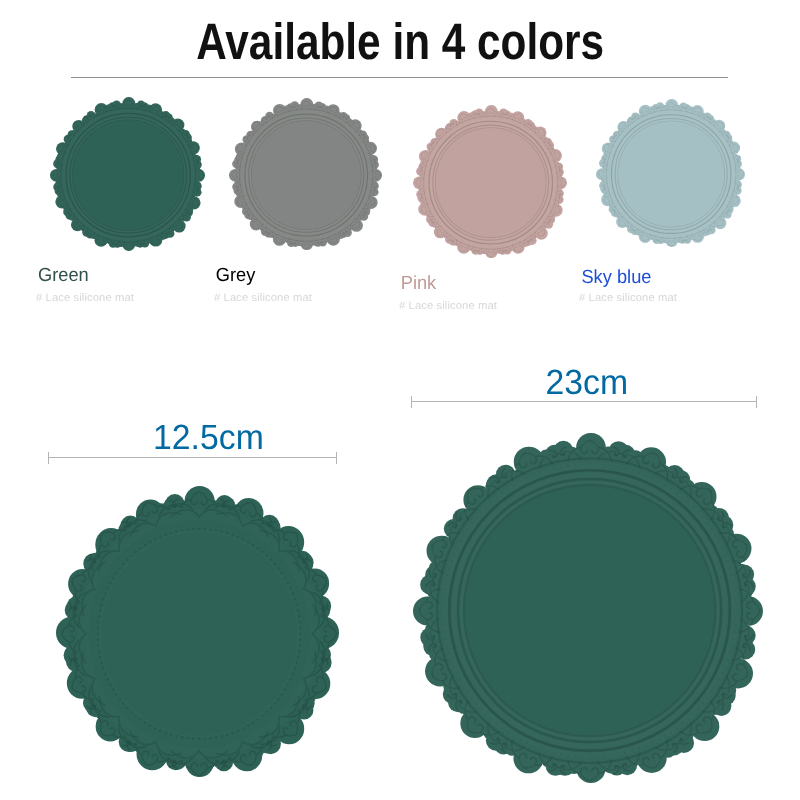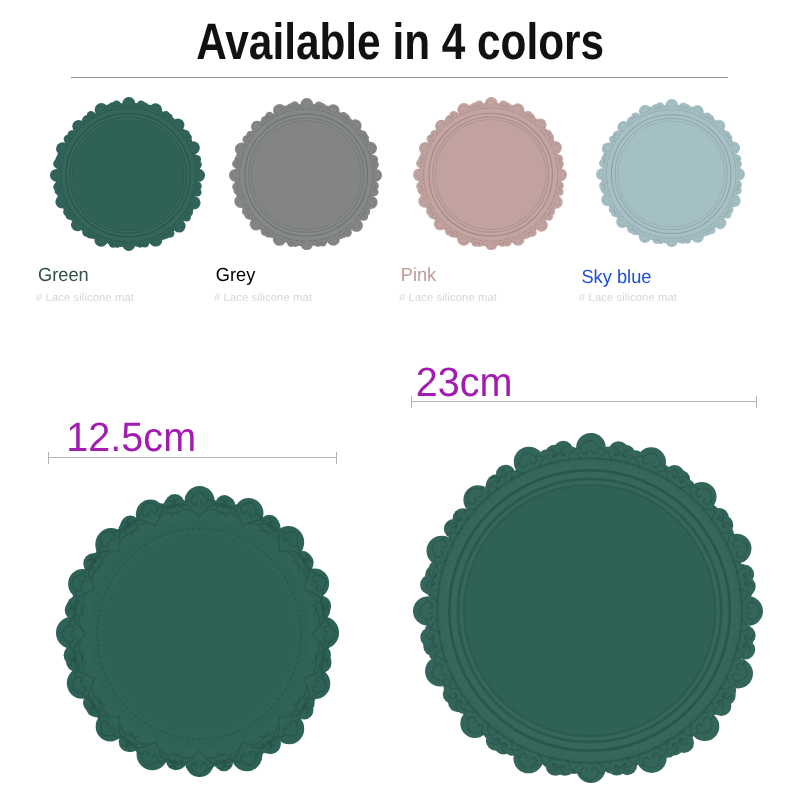--- a/index.html
+++ b/index.html
@@ -23,21 +23,21 @@
   .sw-sub{position:absolute;left:0;width:100%;font-size:11px;line-height:13px;
           font-weight:normal;color:#d7d7d7;letter-spacing:0.1px;}
   .sw-sub span{display:inline-block;transform:scaleX(1.02);transform-origin:center;}
 
   
   .dim{position:absolute;height:12px;}
   .dim .bar{position:absolute;left:0;top:5px;height:1.4px;width:100%;background:#b4b4b4;}
   .dim .cap{position:absolute;top:0;width:1.4px;height:12px;background:#b4b4b4;}
   .dim .cap.l{left:0;}
   .dim .cap.r{right:0;}
-  .dim-label{position:absolute;font-size:41px;line-height:31px;color:#a21caf;}
+  .dim-label{position:absolute;text-align:center;font-size:35px;line-height:31px;color:#0369a1;}
   .dim-label span{display:inline-block;transform:scaleX(0.965);transform-origin:center;}
 
   .matbox{position:absolute;}
   .matbox svg{display:block;width:100%;height:100%;}
   .sw-img svg{display:block;width:100%;height:100%;}
 </style>
 </head>
 <body>
 
 <div class="page">
@@ -785,21 +785,21 @@
             <circle r="77.3" fill="none" stroke="#8f918f" stroke-width="2.6" opacity="0.22"></circle>
             <circle r="75.0" fill="none" stroke="#5b5d5c" stroke-width="1.4" opacity="0.38"></circle>
             <circle r="73.0" fill="none" stroke="#8f918f" stroke-width="2.0" opacity="0.18"></circle>
             <circle r="71.6" fill="none" stroke="#5b5d5c" stroke-width="1.3" opacity="0.34"></circle>
             <circle r="70.8" fill="#828583"></circle>
           </svg>
         </div>
         <div class="sw-name" style="color:#000000;top:265px"><span>Grey</span></div>
         <div class="sw-sub" style="top:292px"><span># Lace silicone mat</span></div>
       </div>
-      <div class="swatch" style="left: 400px; top: 0px; width: 180px;">
+      <div class="swatch" style="left: 400px; top: 8px; width: 180px;">
         <div class="sw-img" style="position:absolute;left:13px;top:97px;width:154px;height:153px">
           <svg viewBox="-100.64 -101.25 199.45 199.57" preserveAspectRatio="none" xmlns="http://www.w3.org/2000/svg">
             <defs>
               <g id="s2b">
                 <circle cx="0.00" cy="-91.40" r="8.20"></circle>
                 <circle cx="-14.86" cy="-89.78" r="5.50"></circle>
                 <circle cx="14.86" cy="-89.78" r="5.50"></circle>
                 <circle cx="-24.12" cy="-86.40" r="4.10"></circle>
                 <circle cx="24.12" cy="-86.40" r="4.10"></circle>
               </g>

